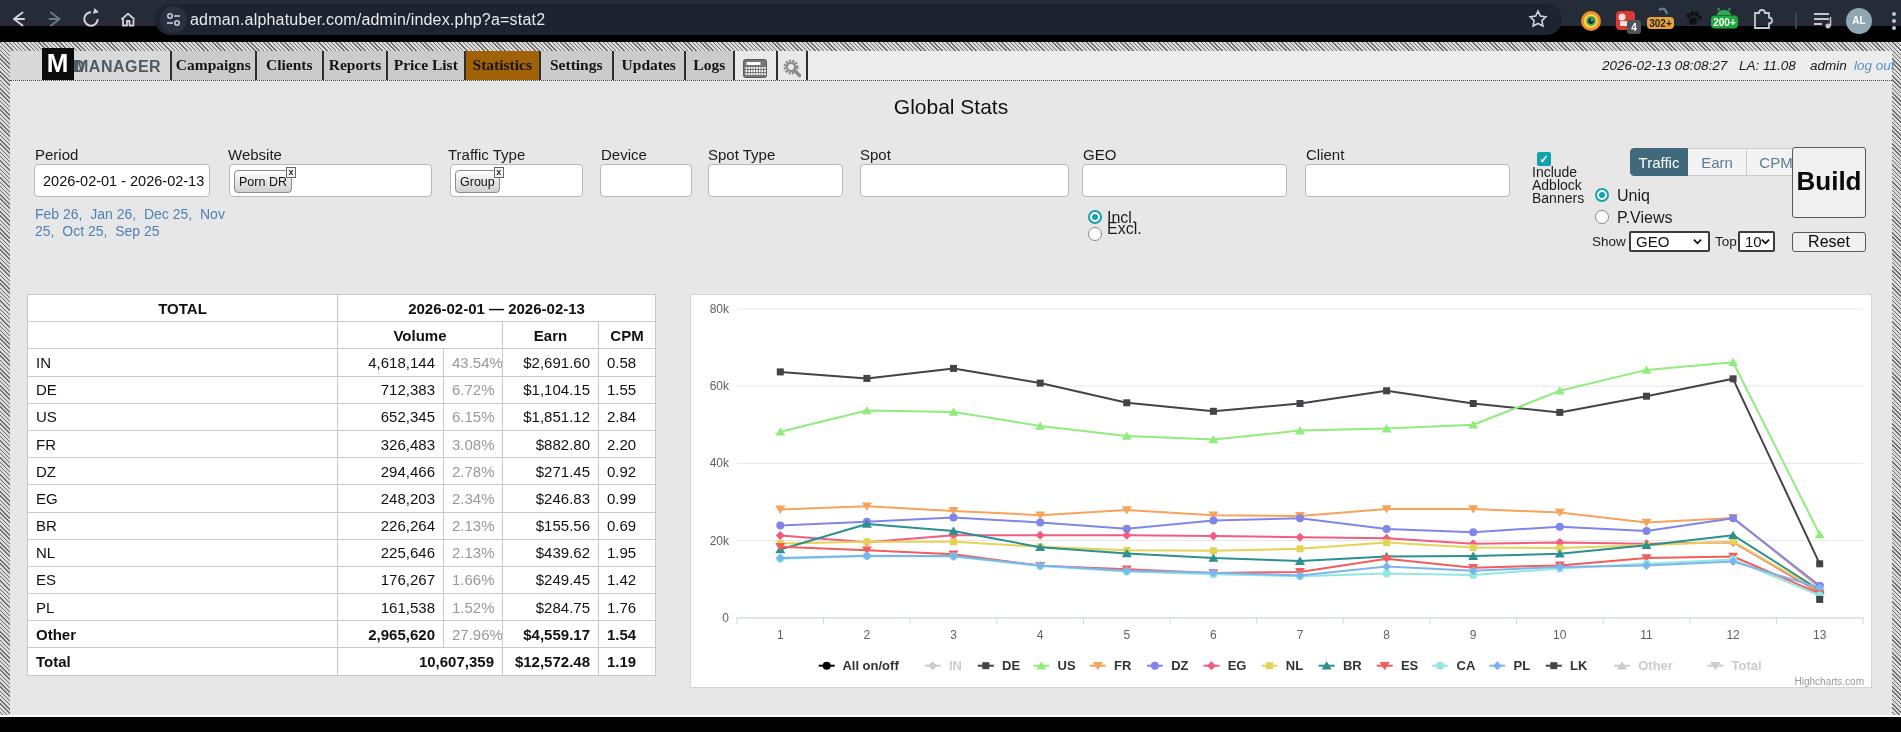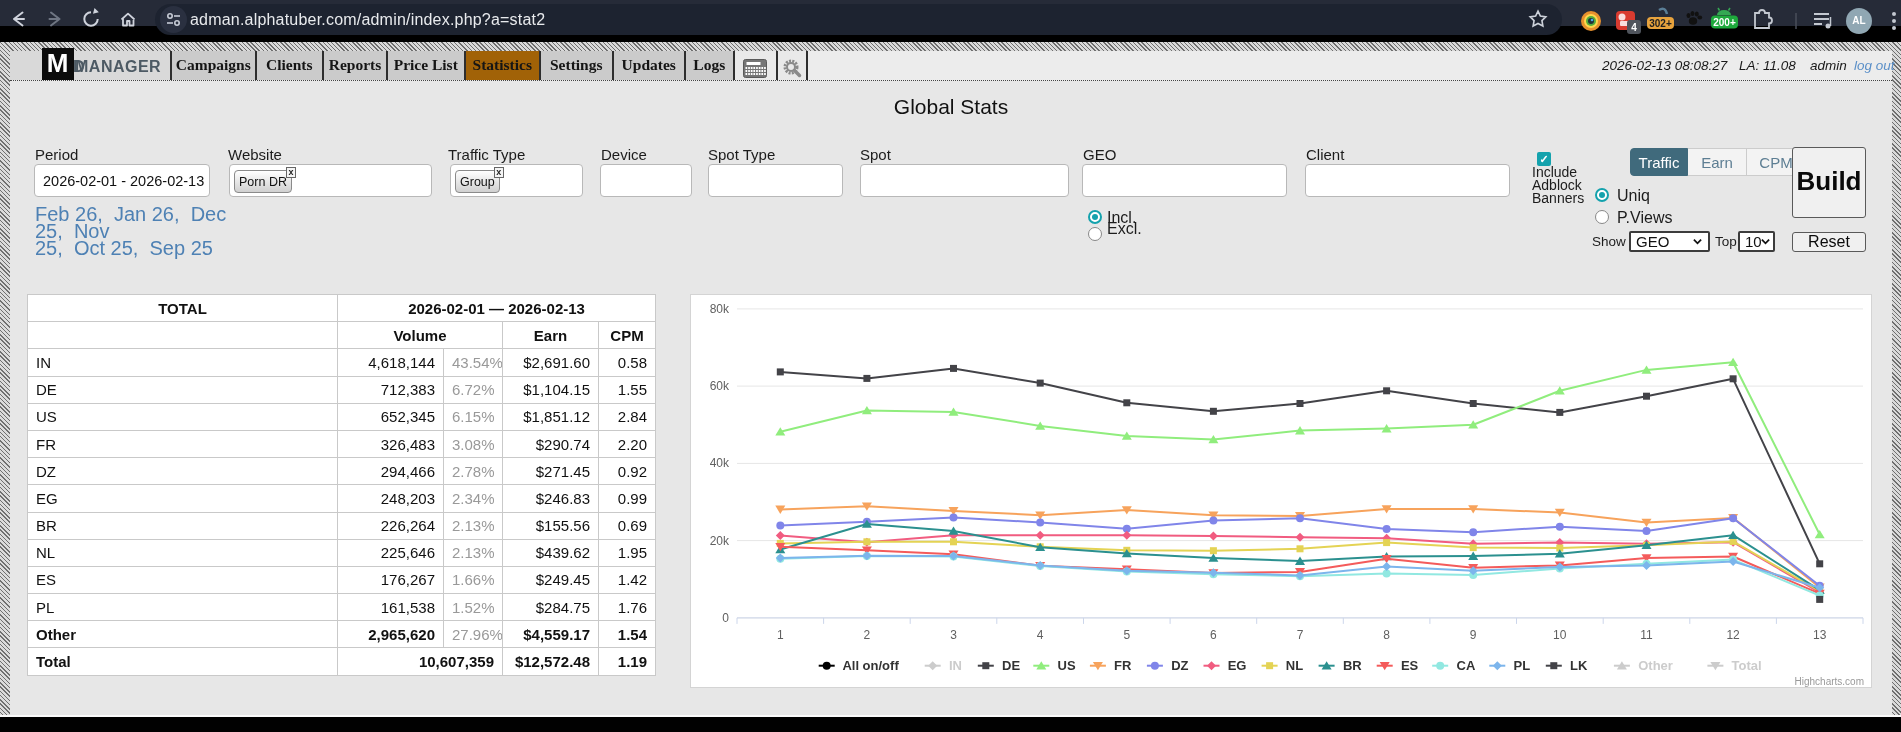--- a/index.html
+++ b/index.html
@@ -23,21 +23,21 @@
 .tab.active { background:#a16207; }
 .tab.icon { background:#e9e9e9; }
 .tab.last { border-right:2px solid #2e2e2e; }
 .ninfo { position:absolute; top:7px; font-size:13.5px; font-style:italic; color:#1a1a1a; white-space:nowrap; }
 #title { position:absolute; left:0; top:44px; width:1882px; text-align:center; font-size:21px; font-weight:normal; color:#111; }
 .flabel { position:absolute; top:95px; font-size:15px; color:#1c1c1c; }
 .finput { position:absolute; top:113px; height:33px; background:#fff; border:1px solid #b8b8b8; border-radius:4px; }
 .chip { position:absolute; left:4px; top:5px; height:23px; background:linear-gradient(#ffffff,#d0d0d0); border:1px solid #8a8a8a; border-radius:4px; font-size:12.5px; color:#111; padding:4px 4px 0 4px; }
 .chipx { position:absolute; right:-5px; top:-4px; width:10px; height:11px; background:#f5f5f5; border:1px solid #666; font-size:9px; font-weight:bold; line-height:9px; text-align:center; color:#222; }
 #periodtext { position:absolute; left:8px; top:8px; font-size:14.5px; color:#111; white-space:nowrap; }
-#qlinks { position:absolute; left:25px; top:155px; width:220px; font-size:20px; color:#4e81b4; line-height:17px; }
+#qlinks { position:absolute; left:25px; top:155px; width:220px; font-size:14px; color:#4e81b4; line-height:17px; }
 .radio { position:absolute; width:14px; height:14px; border-radius:50%; background:#fff; border:1px solid #888; }
 .radio.rsel { border:2px solid #14a2ad; }
 .radio.rsel::after { content:""; position:absolute; left:2px; top:2px; width:6px; height:6px; border-radius:50%; background:#14a2ad; }
 .rlabel { position:absolute; font-size:16px; color:#1c1c1c; }
 #adbcheck { position:absolute; left:1527px; top:101px; width:14px; height:14px; background:#14a2ad; border-radius:2px; color:#fff; font-size:11px; font-weight:bold; text-align:center; line-height:14px; }
 #adbtext { position:absolute; left:1522px; top:115px; width:70px; font-size:14px; color:#1c1c1c; text-align:left; line-height:13px; }
 #btngroup { position:absolute; left:1588px; top:97px; height:28px; display:flex; }
 .tbtn { height:28px; font-size:15px; text-align:center; padding-top:5px; background:#f3f3f3; border:1px solid #ccc; border-left:none; color:#5d7e93; }
 .tbtn.first { border-left:1px solid #ccc; border-radius:4px 0 0 4px;margin-left:32px; }
 .tbtn.lastb { border-radius:0 4px 4px 0; }
@@ -45,21 +45,21 @@
 .slabel { position:absolute; font-size:13.5px; color:#1c1c1c; }
 .sel { position:absolute; top:180px; height:21px; background:#fff; border:2px solid #3c3c3c; border-radius:2px; font-size:15px; color:#111; padding:0 0 0 5px; line-height:17px; }
 .chev { position:absolute; top:4px; width:9px; height:9px; }
 #build { position:absolute; left:1782px; top:96px; width:74px; height:71px; background:#f0f0f0; border:1px solid #5a5a5a; border-radius:3px; font-size:26px; font-weight:bold; color:#0a0a0a; text-align:center; line-height:67px; }
 #reset { position:absolute; left:1782px; top:181px; width:74px; height:20px; background:#f0f0f0; border:1px solid #5a5a5a; border-radius:3px; font-size:16px; color:#0a0a0a; text-align:center; line-height:17px; }
 #tbl { position:absolute; left:17px; top:243px; width:629px; border-collapse:collapse; background:#fff; font-size:15px; color:#111; table-layout:fixed; }
 #tbl td, #tbl th { border:1px solid #c9c9c9; height:27.2px; padding:0 8px; white-space:nowrap; overflow:hidden; }
 #tbl th { font-weight:bold; text-align:center; }
 #tbl .num { text-align:right; }
 #tbl .pct { color:#999; border-left:1px solid #e3e3e3; }
-#tbl .ctr { text-align:right;margin-top:16px; }
+#tbl .ctr { text-align:left;margin-top:16px; }
 #tbl tr.bold td { font-weight:bold; }
 #chart { position:absolute; left:680px; top:243px; width:1182px; height:394px; background:#fff; border:1px solid #d4d4d4; }
 </style></head>
 <body>
 <div id="chrome">
 <svg width="1901" height="42" style="position:absolute;left:0;top:0">
 <path d="M14 19 l8.5 -6.5 M14 19 l8.5 6.5 M14 19 h10" stroke="#cfd3dc" stroke-width="2" fill="none" stroke-linecap="round"></path>
 <path d="M59.5 19 l-8.5 -6.5 M59.5 19 l-8.5 6.5 M49.5 19 h10" stroke="#6f7683" stroke-width="2" fill="none" stroke-linecap="round"></path>
 <path d="M91 12.3 a6.7 6.7 0 1 0 6.7 6.7" stroke="#cfd3dc" stroke-width="2" fill="none"></path>
 <path d="M94.5 8 l4.3 4.3 -5.8 1.5 z" fill="#cfd3dc"></path>
@@ -266,21 +266,21 @@
             <td>US</td>
             <td class="num">652,345</td>
             <td class="pct">6.15%</td>
             <td class="num">$1,851.12</td>
             <td class="ctr">2.84</td>
           </tr>
           <tr>
             <td>FR</td>
             <td class="num">326,483</td>
             <td class="pct">3.08%</td>
-            <td class="num">$290.74</td>
+            <td class="num">$882.80</td>
             <td class="ctr">2.20</td>
           </tr>
           <tr>
             <td>DZ</td>
             <td class="num">294,466</td>
             <td class="pct">2.78%</td>
             <td class="num">$271.45</td>
             <td class="ctr">0.92</td>
           </tr>
           <tr>

